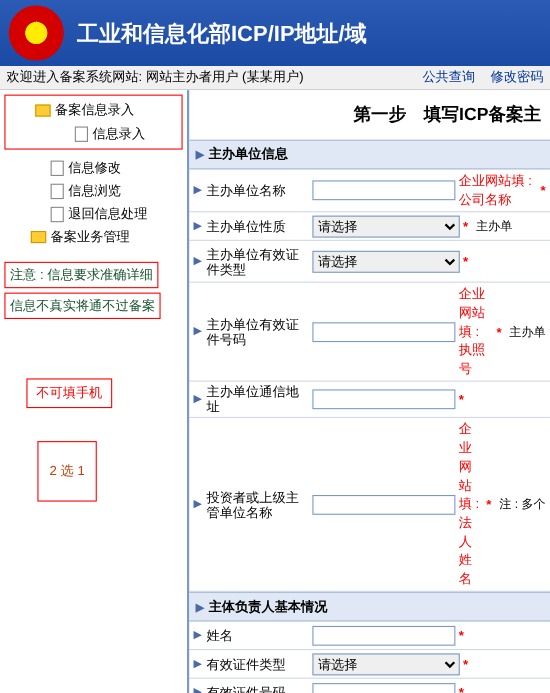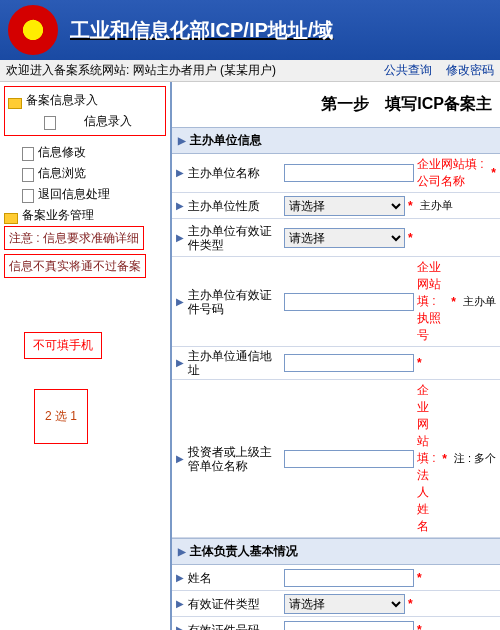--- a/index.html
+++ b/index.html
@@ -1,46 +1,46 @@
 <!DOCTYPE html>
 <html><head>
 <meta charset="utf-8">
 <style>
 * { box-sizing: border-box; margin: 0; padding: 0; }
 body { font-family: "Microsoft YaHei", SimSun, sans-serif; font-size: 12px; width: 500px; height: 630px; overflow: hidden; background: #fff; }
-.header { background: linear-gradient(#2b5bb5, #1a4aa3); height: 60px; display: flex; align-items: center; padding-left: 8px; text-decoration: underline; }
+.header { background: linear-gradient(#2b5bb5, #1a4aa3); height: 60px; display: flex; align-items: center; padding-left: 8px; }
 .emblem { width: 50px; height: 50px; background: radial-gradient(circle, #ffec00 30%, #d40000 32%); border-radius: 50%; border: 2px solid #d40000; position: relative; flex-shrink: 0; }
 .emblem::after { content: "★"; position: absolute; top: 8px; left: 15px; color: #ffec00; font-size: 18px; }
 .title { color: #fff; font-size: 20px; font-weight: bold; margin-left: 12px; white-space: nowrap; }
 .userbar { height: 22px; background: #f0f0f0; border-bottom: 1px solid #ccc; display: flex; align-items: center; padding: 0 6px; font-size: 12px; }
 .userbar a { color: #003399; text-decoration: none; margin-left: 14px; }
 .userbar-spacer { flex: 1; }
 .main { display: flex; height: 548px; }
 .sidebar { width: 172px; border-right: 2px solid #7a99c7; padding: 4px; background: #fff; position: relative; }
-.tree-item { display: flex; align-items: flex-end; padding: 2px 0; cursor: pointer; }
+.tree-item { display: flex; align-items: center; padding: 2px 0; cursor: pointer; margin-left: 24px; }
 .tree-item.indent1 { padding-left: 18px; }
-.tree-item.indent2 { padding-left: 36px; gap: 24px; }
+.tree-item.indent2 { padding-left: 36px; }
 .folder-icon { width: 14px; height: 11px; background: #ffcc33; border: 1px solid #cc9900; margin-right: 4px; flex-shrink: 0; }
 .doc-icon { width: 12px; height: 14px; background: #fff; border: 1px solid #888; margin-right: 4px; flex-shrink: 0; }
 .sidebar-box { border: 1px solid red; margin-bottom: 6px; padding: 3px; }
-.note-box { color: #7f1d1d; line-height: 18px; }
+.note-box { color: #14532d; margin-top: 12px; line-height: 18px; }
 .note-box div { border: 1px solid red; padding: 2px 4px; margin-bottom: 4px; display: inline-block; }
 .left-label { border: 1px solid red; color: red; padding: 4px 8px; margin-top: 50px; display: inline-block; margin-left: 20px; }
 .left-label2 { border: 1px solid red; color: #c2410c; padding: 18px 10px; margin-top: 30px; display: inline-block; margin-left: 30px; }
 .content { flex: 1; overflow: hidden; background: #fff; }
 .step-bar { text-align: right; padding: 12px 8px; font-weight: bold; font-size: 16px; }
 .section-header { background: #e0e8f5; border-top: 1px solid #a8bad6; border-bottom: 1px solid #a8bad6; padding: 4px 6px; font-weight: bold; display: flex; align-items: center; }
 .chev { color: #4a6aa8; margin-right: 4px; font-size: 10px; }
 .form-row { display: flex; align-items: center; border-bottom: 1px solid #d0d8e8; min-height: 26px; }
 .form-row.tall { min-height: 38px; }
 .form-label { width: 108px; padding: 2px 4px; font-size: 12px; line-height: 14px; display: flex; align-items: center; }
 .form-label .chev { flex-shrink: 0; }
 .form-field { flex: 1; padding: 2px 4px; display: flex; align-items: center; gap: 3px; }
 .form-field input[type=text] { width: 130px; height: 18px; border: 1px solid #7a99c7; font-size: 12px; padding: 0 2px; }
-.form-field select { width: 121px; height: 20px; border: 1px solid #7a99c7; font-size: 12px; }
+.form-field select { width: 134px; height: 20px; border: 1px solid #7a99c7; font-size: 12px; }
 .star { color: red; font-weight: bold; }
 .red-hint { color: red; font-size: 12px; }
 .extra { font-size: 11px; white-space: nowrap; margin-left: 4px; }
 </style>
 </head>
 <body>
 
 <div class="header">
   <div class="emblem"></div>
   <div class="title">工业和信息化部ICP/IP地址/域</div>

